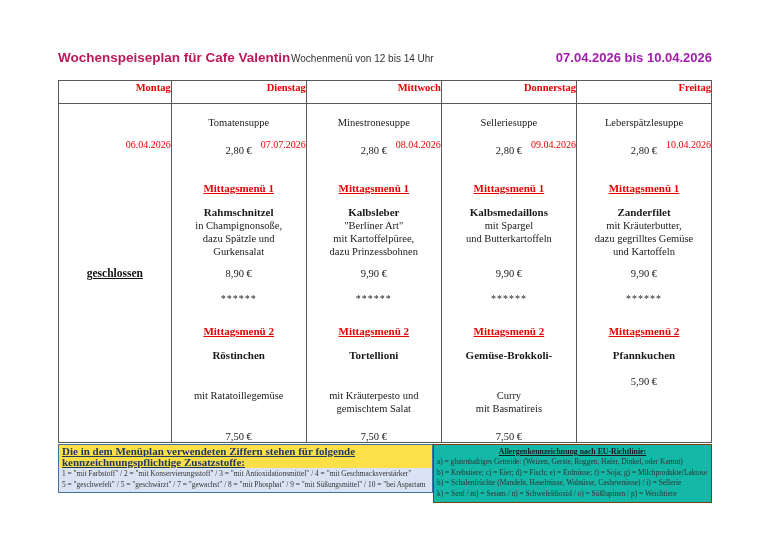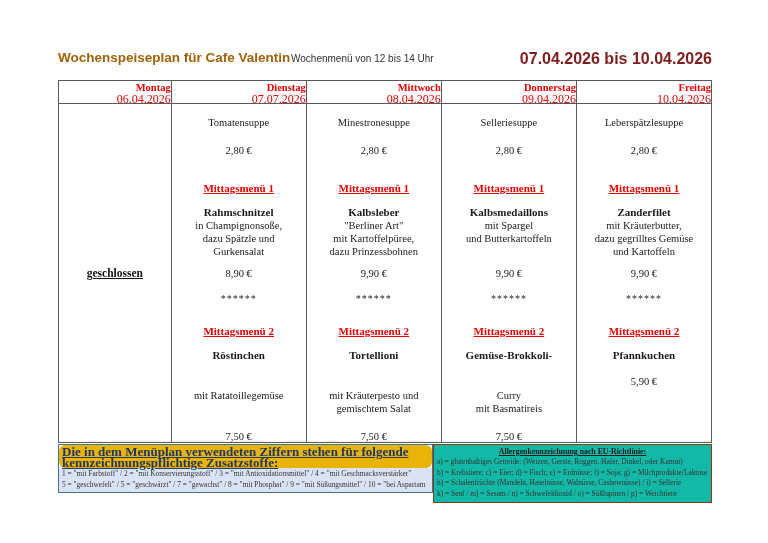--- a/index.html
+++ b/index.html
@@ -4,35 +4,35 @@
 <style>
   html,body{margin:0;padding:0;background:#e9e9e9;}
   .page{
     position:relative;width:768px;height:543px;background:#ffffff;
     font-family:"Liberation Serif", serif;color:#1a1a1a;overflow:hidden;
     margin:0 auto;
   }
   
   .topbar{position:absolute;left:58px;top:50px;width:654px;height:20px;}
   .doc-title{position:absolute;left:0;top:0;font-family:"Liberation Sans",sans-serif;
-    font-size:13.5px;font-weight:bold;color:#a16207;text-align:right;}
+    font-size:13.5px;font-weight:bold;color:#be185d;text-align:right;}
   .doc-subtitle{position:absolute;left:233px;top:3px;font-family:"Liberation Sans",sans-serif;
     font-size:10px;color:#333;}
   .doc-daterange{position:absolute;right:0;top:0;font-family:"Liberation Sans",sans-serif;
-    font-size:16px;font-weight:bold;color:#7f1d1d;}
+    font-size:13px;font-weight:bold;color:#a21caf;}
   
   .menu-table{position:absolute;left:58px;top:80px;width:654px;height:363px;
     box-sizing:border-box;border:1px solid #595959;display:flex;}
   .day-col{box-sizing:border-box;display:flex;flex-direction:column;width:135.5px;}
   .day-col + .day-col{border-left:1px solid #595959;}
   .day-col.mon{width:112px;}
   .day-head{height:23px;box-sizing:border-box;border-bottom:1px solid #595959;
     text-align:right;padding-top:2px;line-height:10.5px;}
   .day-name{font-size:10.5px;font-weight:bold;color:#e80000;}
-  .day-date{font-size:12px;color:#e80000;}
+  .day-date{font-size:10px;color:#e80000;margin-top:46px;}
   .day-body{flex:1;display:flex;flex-direction:column;align-items:center;text-align:center;
     font-size:10.5px;line-height:13px;}
   .closed-body{justify-content:center;}
   .closed{font-size:11.5px;font-weight:bold;text-decoration:underline;color:#111;}
   .soup-name{margin-top:12px;}
   .soup-price{margin-top:15px;}
   .menu-label{color:#e80000;font-weight:bold;text-decoration:underline;font-size:11px;}
   .m1-label{margin-top:25px;}
   .dish-title{font-weight:bold;font-size:11px;}
   .m1-title{margin-top:11px;}
@@ -41,22 +41,22 @@
   .m1-price{margin-top:6px;}
   .stars{margin-top:12px;font-size:10px;letter-spacing:1px;}
   .m2-label{margin-top:20px;}
   .m2-title{margin-top:11px;}
   .m2-desc{height:28px;margin-top:27px;}
   .m2-price{margin-top:13px;}
   
   .footers{position:absolute;left:58px;top:444px;width:654px;display:flex;align-items:flex-start;}
   .foot-left{width:375px;box-sizing:border-box;border:1px solid #41719c;
     font-family:"Liberation Serif",serif;}
-  .foot-left-head{background:#eab308;color:#1f3864;font-weight:bold;text-decoration:underline;
-    font-size:13px;line-height:11px;padding:1px 3px 0 3px;border-radius:6px;}
+  .foot-left-head{background:#fde047;color:#1f3864;font-weight:bold;text-decoration:underline;
+    font-size:11px;line-height:11px;padding:1px 3px 0 3px;}
   .foot-left-body{background:#dae3f3;padding:1px 3px 2px 3px;}
   .foot-line{font-size:7.4px;line-height:10.5px;color:#333;}
   .foot-right{width:279px;box-sizing:border-box;border:1px solid #843c0c;background:#14b8a6;
     padding:1px 3px 3px 3px;}
   .foot-right-head{text-align:center;font-weight:bold;text-decoration:underline;
     font-size:7.8px;line-height:11px;color:#1a1a1a;}
 </style>
 </head>
 <body>
 

